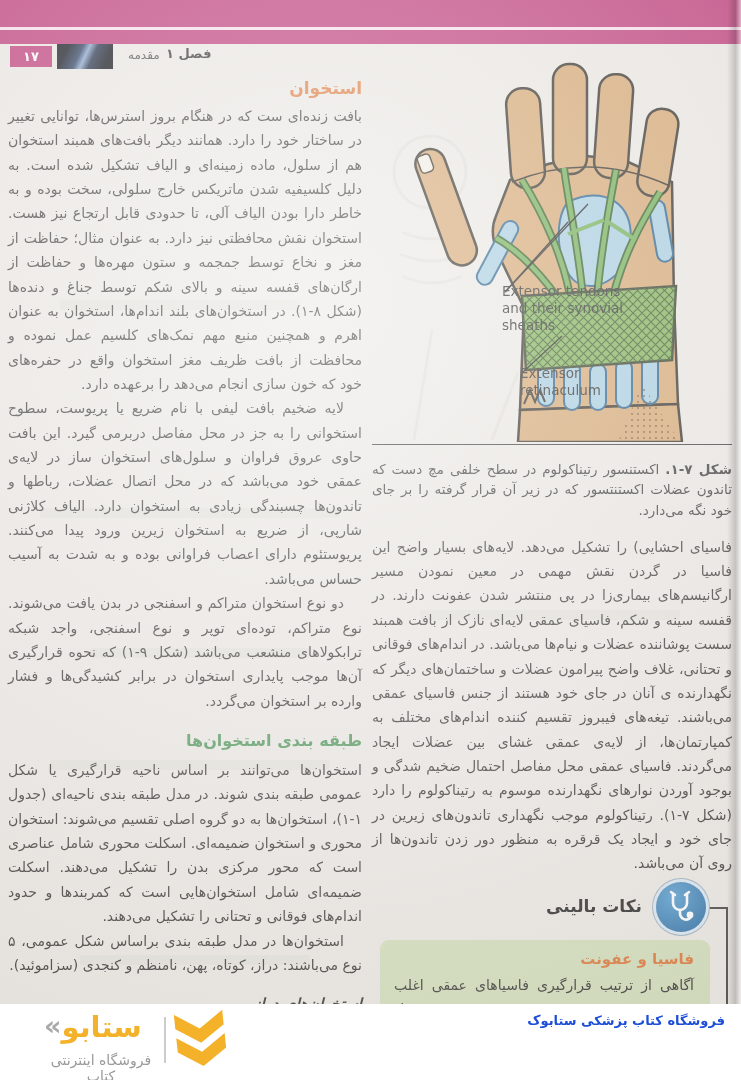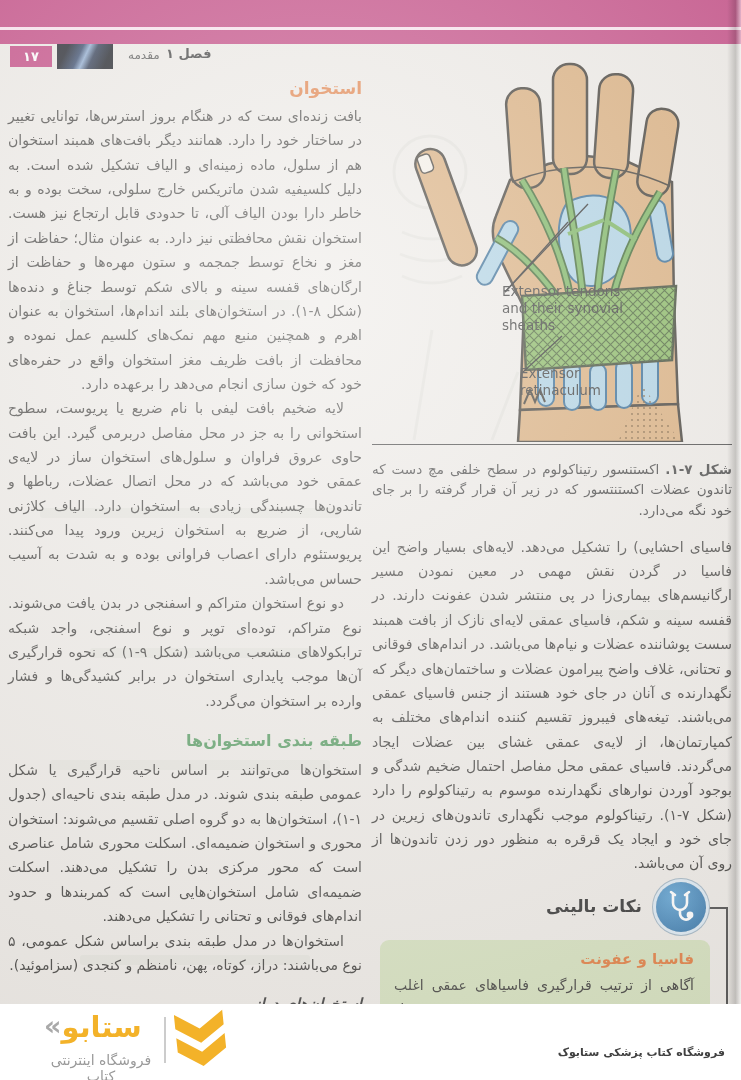--- a/index.html
+++ b/index.html
@@ -43,22 +43,22 @@
   .clin-title{position:absolute;right:90px;top:14px;font-size:17px;font-weight:bold;color:#2e2e2e;}
   .clin-hline{position:absolute;right:4px;top:25px;width:26px;height:2px;background:#4a4a4a;}
   .clin-vline{position:absolute;right:4px;top:25px;width:2px;height:230px;background:#4a4a4a;}
   .green-box{position:relative;margin:2px 22px 0 8px;background:#d4e0bd;border-radius:9px;
              padding:10px 16px 0 14px;height:108px;overflow:hidden;}
   .gb-title{color:#e07b3f;font-size:15px;font-weight:bold;margin:0 0 5px 0;}
   
   .bleed{position:absolute;background:rgba(110,140,110,.06);height:10px;border-radius:3px;}
   
   .footer{position:absolute;left:0;bottom:0;width:741px;height:76px;background:#ffffff;}
-  .store-name{position:absolute;right:16px;top:9px;font-size:11px;font-weight:bold;
-              color:#404040;direction:rtl;margin-top:33px;}
+  .store-name{position:absolute;right:16px;top:9px;font-size:13px;font-weight:bold;
+              color:#1d4ed8;direction:rtl;}
   .website{position:absolute;right:12px;top:36px;font-size:20px;font-weight:bold;
            letter-spacing:5px;direction:ltr;font-family:"DejaVu Sans",sans-serif;}
   .w-dark{color:#33373b;} .w-accent{color:#f0b429;}
   .logo{position:absolute;left:30px;top:4px;width:210px;height:70px;}
   .logo-chevron{position:absolute;left:144px;top:1px;}
   .logo-div{position:absolute;left:134px;top:9px;width:2px;height:46px;background:#cccccc;}
   .logo-word{position:absolute;left:14px;top:2px;direction:ltr;font-weight:bold;}
   .logo-word .kaf{color:#a9a9a9;font-size:27px;vertical-align:2px;}
   .logo-word .yel{color:#f3b229;font-size:29px;letter-spacing:1px;}
   .logo-sub{position:absolute;left:6px;top:44px;width:130px;text-align:center;

